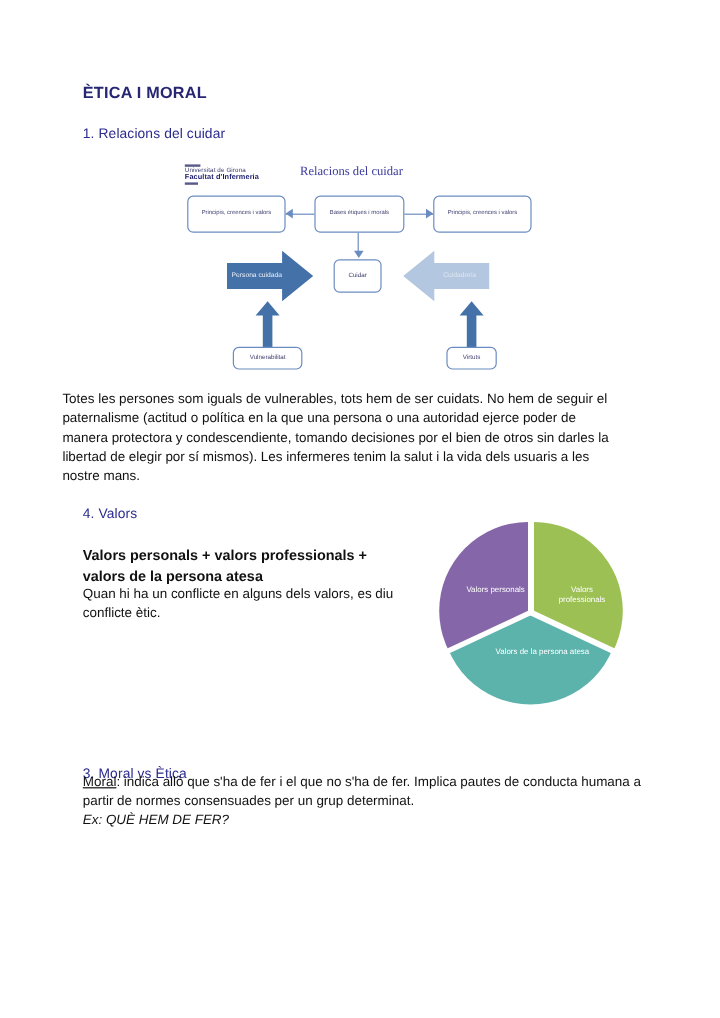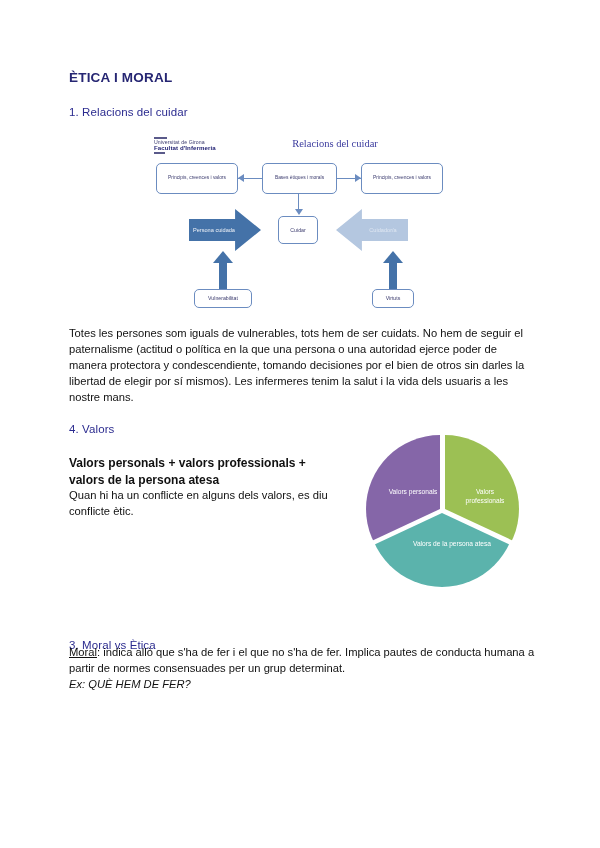--- a/index.html
+++ b/index.html
@@ -23,21 +23,21 @@
   #sec3{top:617px;margin-top:22px;}
 
   
   .diagram{position:absolute;left:150px;top:134px;width:310px;height:185px;}
   .logo{position:absolute;left:4px;top:3px;width:96px;line-height:1.05;}
   .logo .l1{font-size:5.2px;color:#3a3a6e;letter-spacing:.1px;white-space:nowrap;}
   .logo .l2{font-size:6.1px;color:#1a1a6e;font-weight:bold;letter-spacing:.1px;white-space:nowrap;}
   .logo .bar{width:11px;height:1.5px;background:#5a5a8a;margin-top:1px;}
   .logo .bartop{width:13px;height:1.5px;background:#5a5a8a;margin-bottom:1px;}
   .dg-title{
-    position:absolute;left:100px;top:4px;width:170px;text-align:center;
+    position:absolute;left:100px;top:4px;width:170px;
     font-family:"Liberation Serif",serif;font-size:10.5px;color:#3b3b9e;
   }
   .nbox{
     position:absolute;border:1px solid #6b8cc0;border-radius:5px;background:#fff;
     box-sizing:border-box;display:flex;align-items:center;justify-content:center;
     text-align:center;color:#3b3b6e;line-height:1.25;padding:2px;
   }
   #box-left {left:6px;  top:29px; width:82px; height:31px; font-size:4.9px;}
   #box-mid  {left:112px;top:29px; width:75px; height:31px; font-size:4.9px;}
   #box-right{left:211px;top:29px; width:82px; height:31px; font-size:4.9px;}
@@ -79,21 +79,21 @@
   .uparrow .head{position:absolute;left:0;top:0;width:0;height:0;
      border-left:10px solid transparent;border-right:10px solid transparent;border-bottom:12px solid #4472a8;}
   #up-left{left:63px;top:117px;}
   #up-right{left:233px;top:117px;}
 
   
   .para{
     position:absolute;font-size:11.2px;line-height:1.42;color:#111;
     text-align:left;
   }
-  #p-intro{left:69px;top:326px;width:466px;}
+  #p-intro{left:52px;top:326px;width:466px;}
   #p-valors-bold{left:69px;top:455px;width:262px;font-weight:bold;font-size:12px;line-height:1.38;}
   #p-valors{left:69px;top:488px;width:268px;}
   #p-moral{left:69px;top:645px;width:466px;}
   #p-etica{left:69px;top:712px;width:466px;}
   .u{text-decoration:underline;}
   .ital{font-style:italic;}
 
   
   .pie-wrap{position:absolute;left:360px;top:430px;width:175px;height:160px;}
   .pie{position:absolute;left:8px;top:6px;width:148px;height:148px;}

